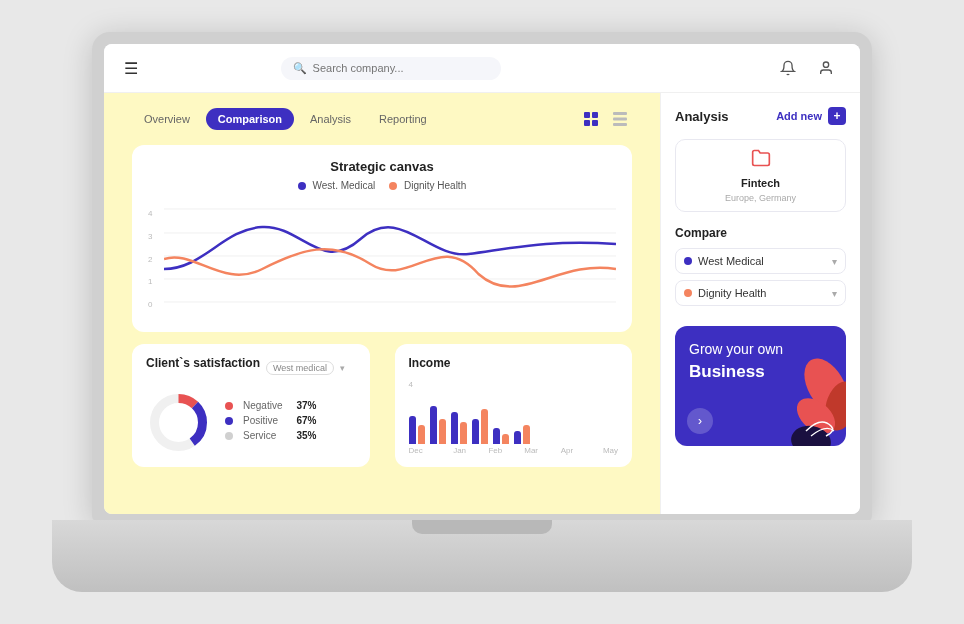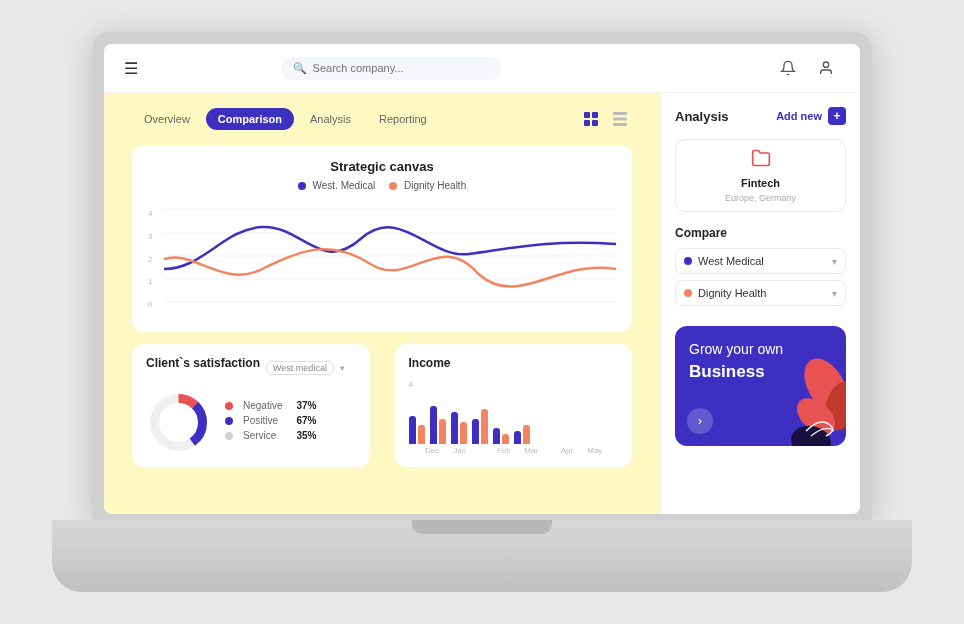--- a/index.html
+++ b/index.html
@@ -573,26 +573,26 @@
                   </div>
 
                   <div class="bar-group">
                     <div class="bar-pair">
                       <div class="bar" style="height:13px;background:#3d2fc1;"></div>
                       <div class="bar" style="height:19px;background:#f4845f;"></div>
                     </div>
                   </div>
                 </div>
                 <div style="display:flex;gap:5px;font-size:8px;color:#bbb;">
-                  <span style="flex:1;text-align:right;">Dec</span>
+                  <span style="flex:1;text-align:left;">Dec</span>
                   <span style="flex:1;text-align:center;">Jan</span>
-                  <span style="flex:1;text-align:right;">Feb</span>
+                  <span style="flex:1;text-align:center;">Feb</span>
                   <span style="flex:1;text-align:center;">Mar</span>
                   <span style="flex:1;text-align:center;">Apr</span>
-                  <span style="flex:1;text-align:left;">May</span>
+                  <span style="flex:1;text-align:right;">May</span>
                 </div>
               </div>
             </div>
 
           </div>
         </div>
 
         <div class="right-panel">
 
           <div class="panel-header">

